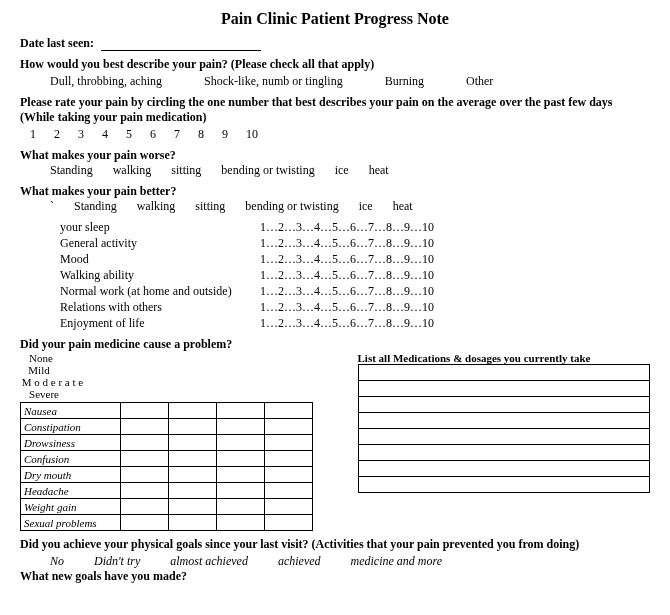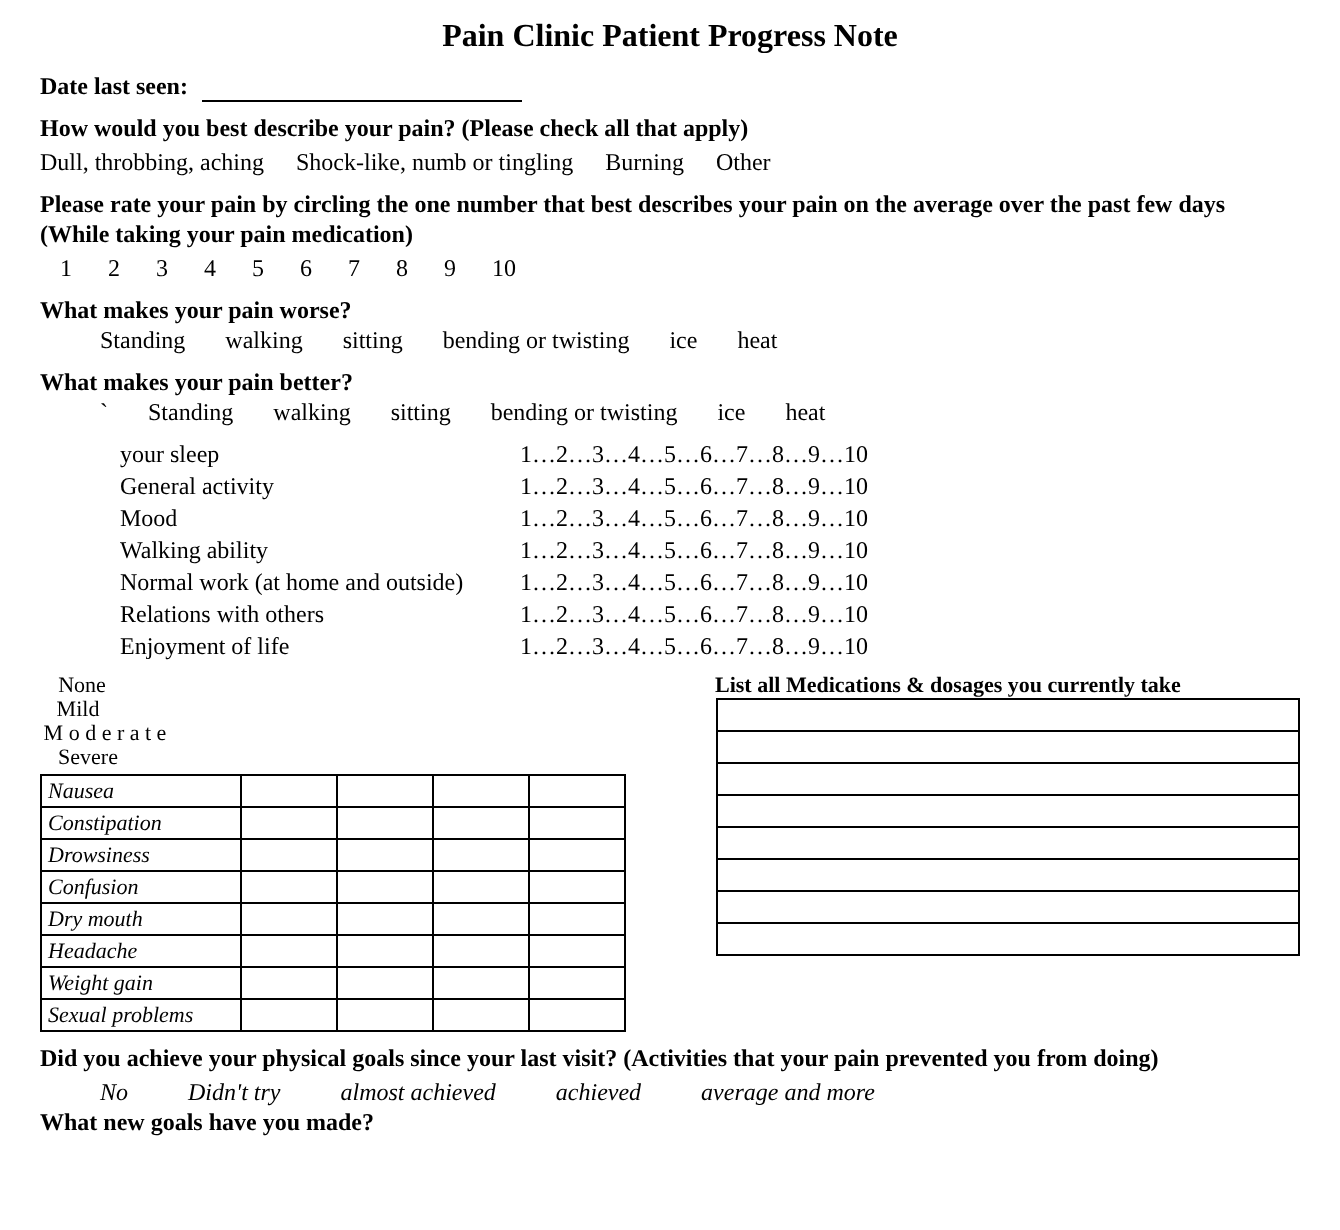--- a/index.html
+++ b/index.html
@@ -23,21 +23,22 @@
     .date-line { margin-bottom: 6px; }
     .date-underline {
       display: inline-block;
       border-bottom: 1px solid #000;
       width: 160px;
       margin-left: 4px;
       vertical-align: bottom;
     }
     .pain-desc-row {
       display: flex;
-      gap: 16px;
+      gap: 42px;
+      margin-left: 30px;
       margin-top: 2px;
     }
     .scale-row {
       display: flex;
       gap: 18px;
       margin-left: 10px;
       margin-top: 2px;
     }
     .makes-worse-row, .makes-better-row {
       display: flex;
@@ -188,20 +189,21 @@
         <span class="interference-scale">1…2…3…4…5…6…7…8…9…10</span>
       </div>
       <div class="interference-row">
         <span class="interference-label">Enjoyment of life</span>
         <span class="interference-scale">1…2…3…4…5…6…7…8…9…10</span>
       </div>
     </div>
 </div>
 
 <div class="section problem-section">
+  <div class="bold">Did your pain medicine cause a problem?</div>
   <div class="two-col">
     <div class="left-col">
       <div class="severity-header small-header">
         <span style="width:90px;"></span>
         <span class="severity-none">None</span>
         <span class="severity-mild">Mild</span>
         <span style="width:65px;text-align:center;">M o d e r a t e</span>
         <span class="severity-severe">Severe</span>
       </div>
       <table class="side-effects">
@@ -299,16 +301,16 @@
   </div>
 </div>
 
 <div class="section goals-section">
   <span class="bold">Did you achieve your physical goals since your last visit? (Activities that your pain prevented you from doing)</span>
   <div class="goals-options">
     <span>No</span>
     <span>Didn't try</span>
     <span>almost achieved</span>
     <span>achieved</span>
-    <span>average and more</span>
+    <span>medicine and more</span>
   </div>
   <div class="bold">What new goals have you made?</div>
 </div>
 
 </body></html>

